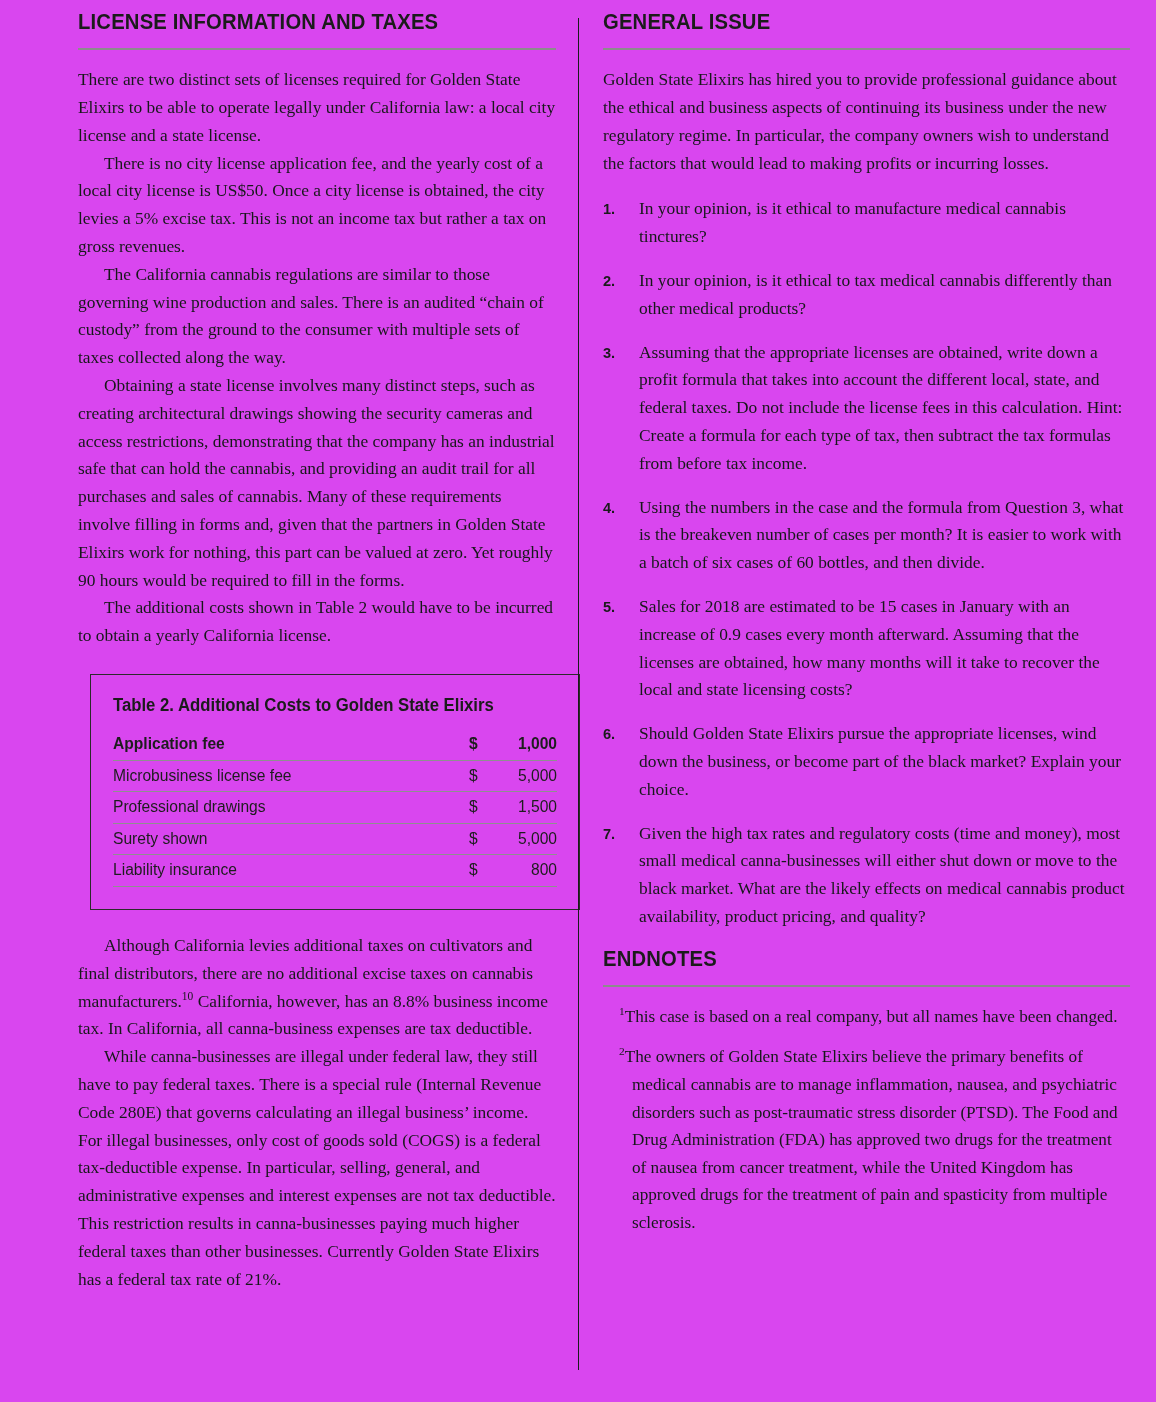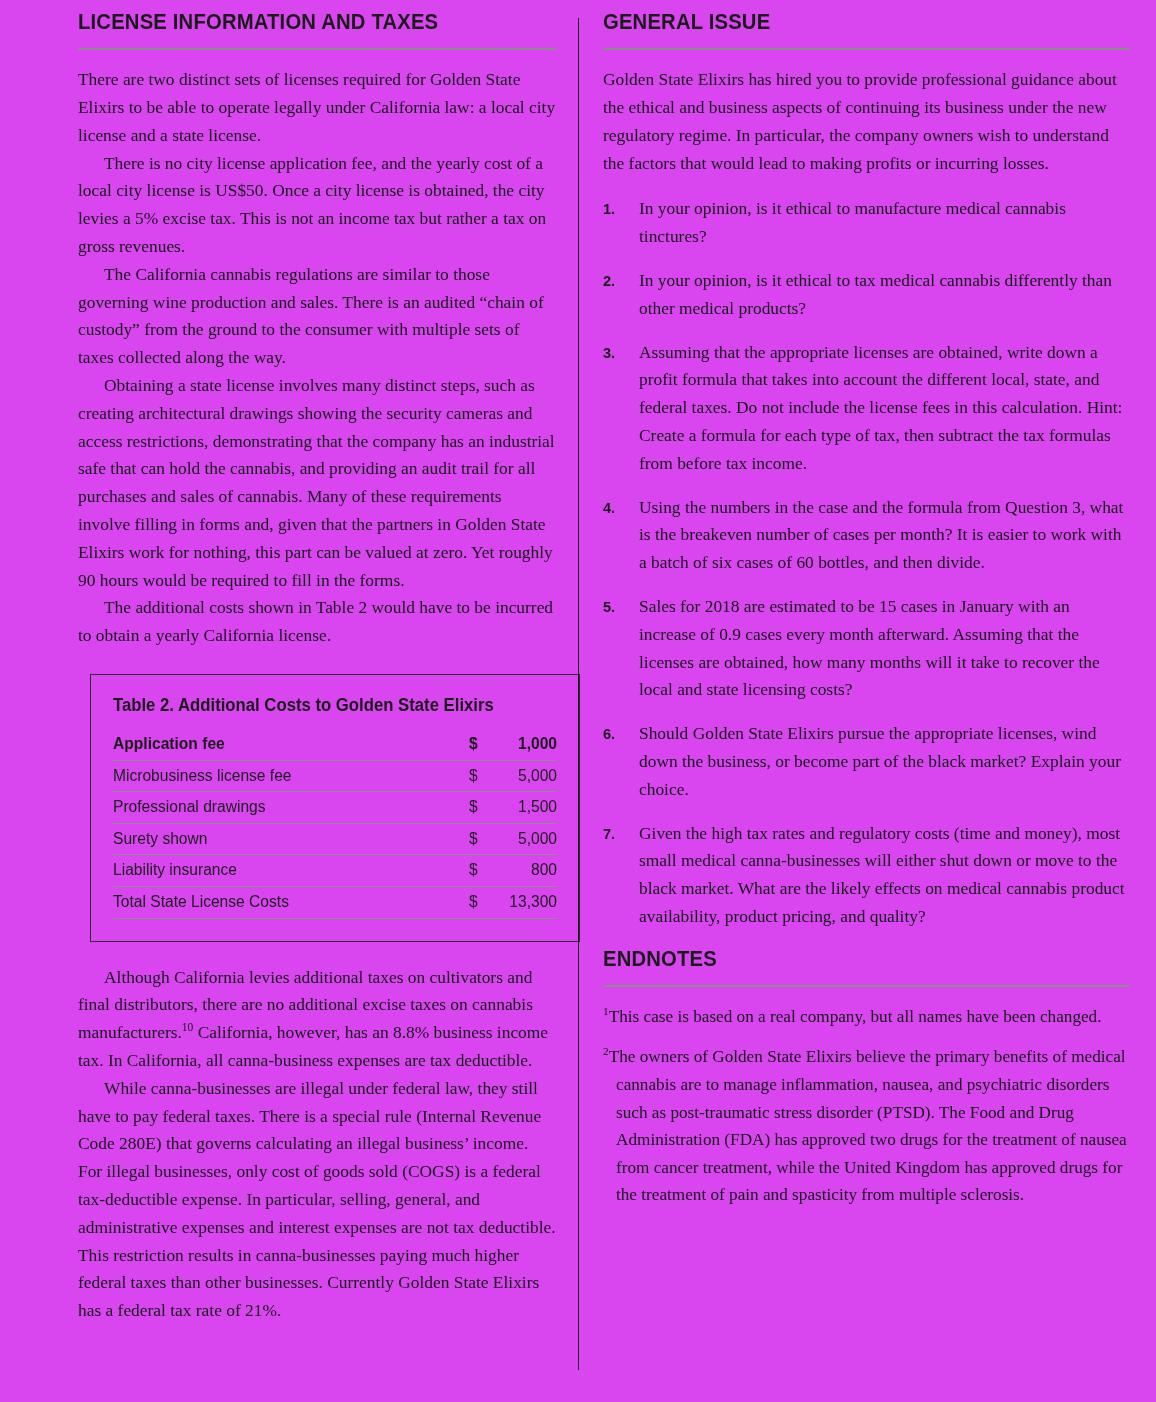--- a/index.html
+++ b/index.html
@@ -146,21 +146,21 @@
     color: #1b1b1b;
   }
 
   
   .endnotes-head { margin-top: 30px; }
   .endnote {
     font-family: "Liberation Serif", "DejaVu Serif", serif;
     font-size: 17.2px;
     line-height: 27.6px;
     color: #17181a;
-    margin: 0 0 13px 0;
+    margin: 0 0 13px 16px;
     padding-left: 13px;
     text-indent: -13px;
   }
   .endnote sup {
     font-size: 0.66em;
     vertical-align: super;
     line-height: 0;
   }
 </style>
 </head>
@@ -202,25 +202,20 @@
             <tr>
               <td class="label">Surety shown</td>
               <td class="cur">$</td>
               <td class="amt">5,000</td>
             </tr>
             <tr>
               <td class="label">Liability insurance</td>
               <td class="cur">$</td>
               <td class="amt">800</td>
             </tr>
-            <tr>
-              <td class="label">Total State License Costs</td>
-              <td class="cur">$</td>
-              <td class="amt">13,300</td>
-            </tr>
           </tbody>
         </table>
       </div>
 
       <p class="body" style="text-indent:26px;"><span>Although California levies additional taxes on cultivators and final distributors, there are no additional excise taxes on cannabis manufacturers.</span><sup class="fn">10</sup><span> California, however, has an 8.8% business income tax. In California, all canna-business expenses are tax deductible.</span></p>
 
       <p class="body" style="text-indent:26px;">While canna-businesses are illegal under federal law, they still have to pay federal taxes. There is a special rule (Internal Revenue Code 280E) that governs calculating an illegal business’ income. For illegal businesses, only cost of goods sold (COGS) is a federal tax-deductible expense. In particular, selling, general, and administrative expenses and interest expenses are not tax deductible. This restriction results in canna-businesses paying much higher federal taxes than other businesses. Currently Golden State Elixirs has a federal tax rate of 21%.</p>
     </div>
 
     <div class="col-divider"></div>

